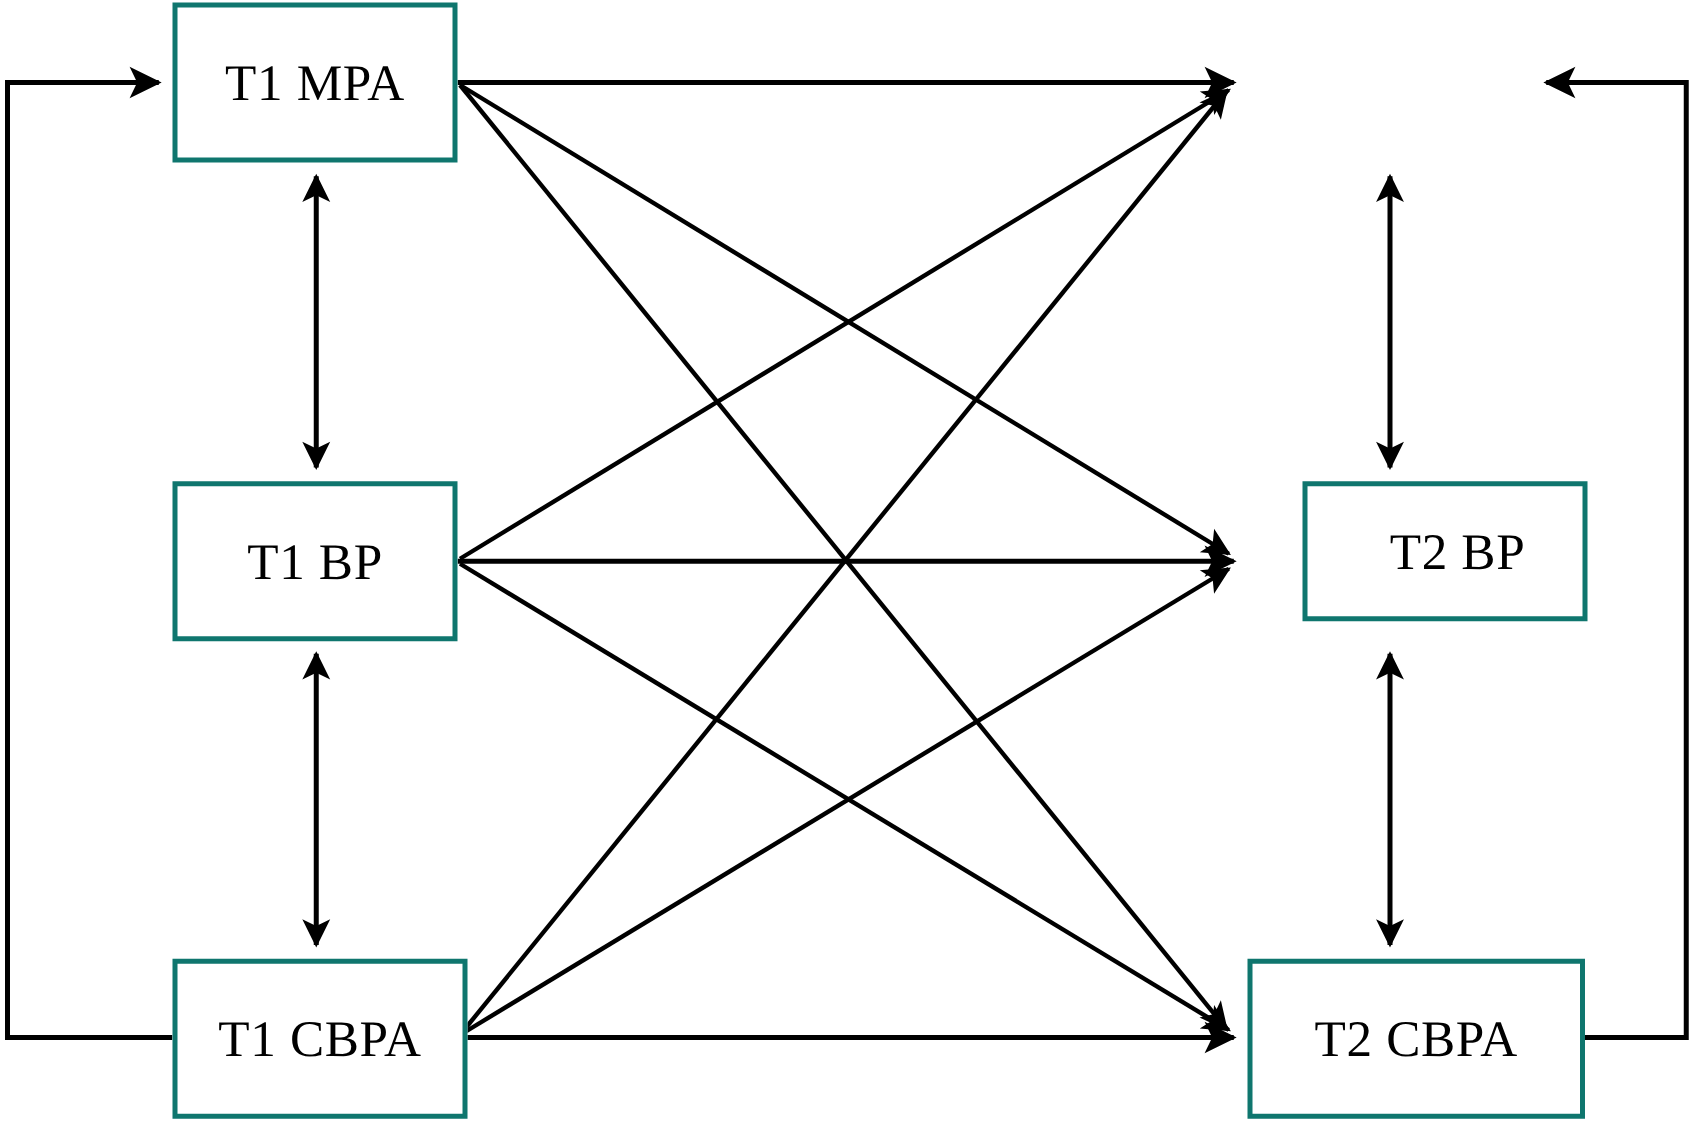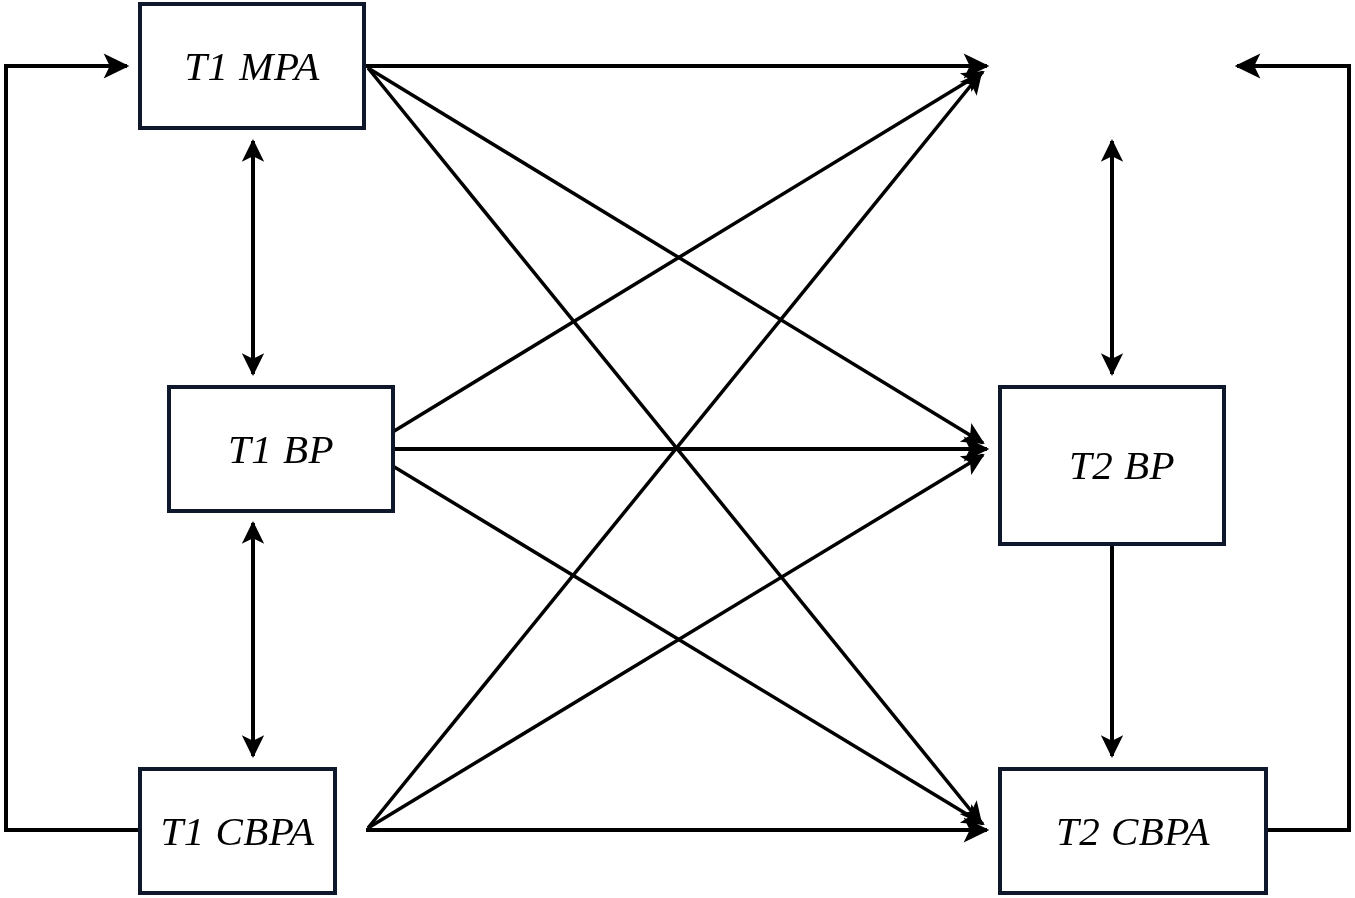--- a/index.html
+++ b/index.html
@@ -22,26 +22,25 @@
     left: 0;
     top: 0;
     width: 1355px;
     height: 898px;
     display: block;
   }
   .node-box {
     position: absolute;
     box-sizing: border-box;
     background: #ffffff;
-    border: 4px solid #0f172a;
+    border: 4px solid #0f766e;
     display: flex;
     align-items: center;
     justify-content: center;
     z-index: 5;
-    font-style: italic;
   }
   .node-label {
     font-family: "Liberation Serif", "DejaVu Serif", serif;
     font-size: 41px;
     color: #000000;
     letter-spacing: 0.5px;
     line-height: 1;
     white-space: nowrap;
     user-select: none;
   }
@@ -130,29 +129,29 @@
     <g>
       <line class="edge-line" x1="1112" y1="523" x2="1112" y2="756" marker-start="url(#arrowhead-v)" marker-end="url(#arrowhead-v)"></line>
     </g>
   </svg>
 
   <div class="node-box" style="left:138px; top:2px; width:228px; height:128px;">
     <span class="node-label">T1 MPA</span>
   </div>
 
 
-  <div class="node-box" style="left:138px; top:385px; width:228px; height:128px;margin-left:29px;">
+  <div class="node-box" style="left:138px; top:385px; width:228px; height:128px;">
     <span class="node-label">T1 BP</span>
   </div>
 
-  <div class="node-box" style="left:998px; top:385px; width:228px; height:161px;padding-left:20px;">
+  <div class="node-box" style="left:1042px; top:385px; width:228px; height:112px;padding-left:20px;">
     <span class="node-label">T2 BP</span>
   </div>
 
-  <div class="node-box" style="left:138px; top:767px; width:199px; height:128px;">
+  <div class="node-box" style="left:138px; top:767px; width:236px; height:128px;">
     <span class="node-label">T1 CBPA</span>
   </div>
 
   <div class="node-box" style="left:998px; top:767px; width:270px; height:128px;">
     <span class="node-label">T2 CBPA</span>
   </div>
 
 </div>
 
 </body></html>

